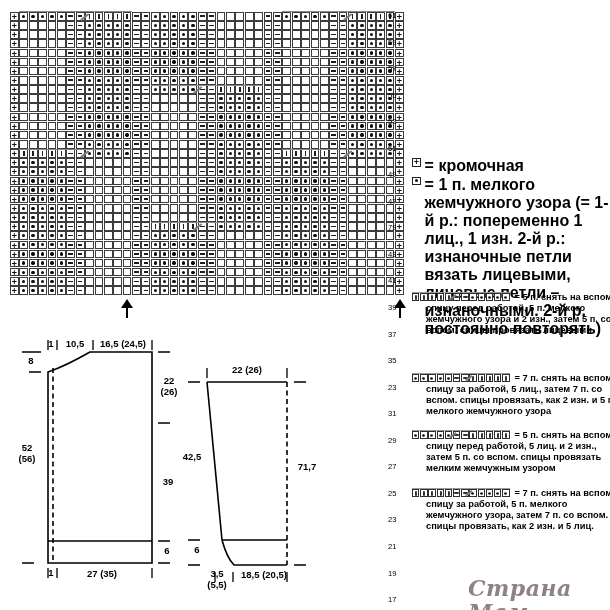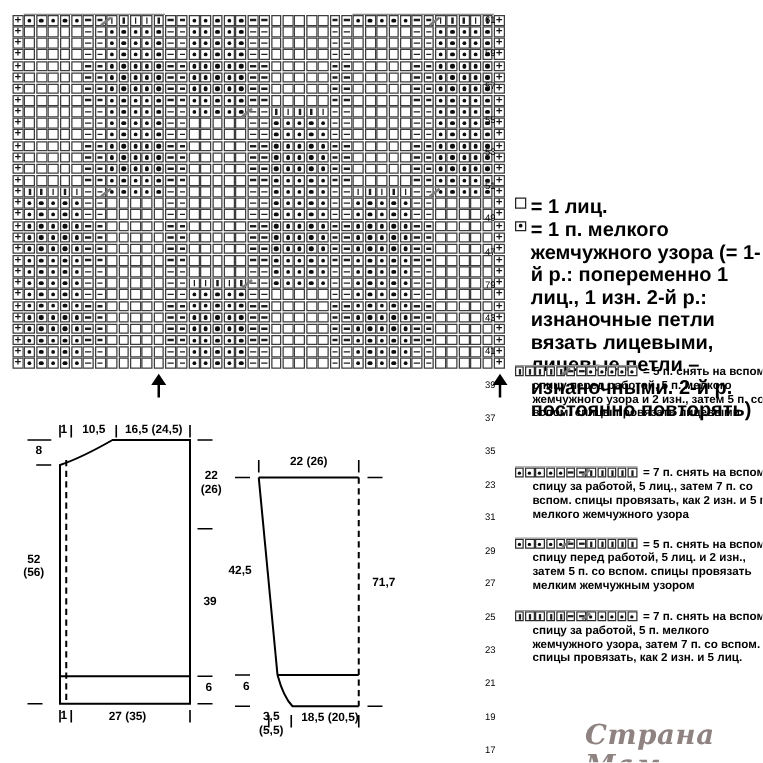--- a/index.html
+++ b/index.html
@@ -1409,22 +1409,22 @@
       <div class="rownum">1</div>
     </div>
   <div id="arrows">
       <div class="up-arrow" style="left: 121.3px; top: 299px;"></div>
       <div class="up-arrow" style="left: 393.9px; top: 299px;"></div>
     </div>
 
   <div id="legend">
 
     <div class="leg-row">
-      <span class="leg-box"></span>
-      <span>= 1 лиц.</span>
+      <span class="leg-box c-plus"></span>
+      <span>= кромочная</span>
     </div>
     <div class="leg-row">
       <span class="leg-box c-seed"></span>
       <span style="flex:1">= 1 п. мелкого жемчужного узора (= 1-й р.: попеременно 1 лиц., 1 изн. 2-й р.: изнаночные петли вязать лицевыми, лицевые петли – изнаночными. 2-й р. постоянно повторять)</span>
     </div>
 
     <div class="cable-item" id="leg-cable-0"><span class="strip" style="width: 100.4px;"><span class="mini cell c-bar" style="left: 0px;"></span><span class="mini cell c-bar" style="left: 8.2px;"></span><span class="mini cell c-bar" style="left: 16.4px;"></span><span class="mini cell c-bar" style="left: 24.6px;"></span><span class="mini cell c-bar" style="left: 32.8px;"></span><span class="mini cell c-purl" style="left: 41px;"></span><span class="mini cell c-purl" style="left: 49.2px;"></span><span class="mini cell c-seed" style="left: 57.4px;"></span><span class="mini cell c-seed" style="left: 65.6px;"></span><span class="mini cell c-seed" style="left: 73.8px;"></span><span class="mini cell c-seed" style="left: 82px;"></span><span class="mini cell c-seed" style="left: 90.2px;"></span><span class="cable-line" style="left: 0px; top: -1px; width: 98.4px;"></span><span class="cable-slash" style="left: 40px; top: 0px;"></span></span><span>= 5 п. снять на вспом. спицу перед работой, 5 п. мелкого жемчужного узора и 2 изн., затем 5 п. со вспом. спицы провязать лицевыми</span></div>
     <div class="cable-item" id="leg-cable-1"><span class="strip" style="width: 100.4px;"><span class="mini cell c-seed" style="left: 0px;"></span><span class="mini cell c-seed" style="left: 8.2px;"></span><span class="mini cell c-seed" style="left: 16.4px;"></span><span class="mini cell c-seed" style="left: 24.6px;"></span><span class="mini cell c-seed" style="left: 32.8px;"></span><span class="mini cell c-purl" style="left: 41px;"></span><span class="mini cell c-purl" style="left: 49.2px;"></span><span class="mini cell c-bar" style="left: 57.4px;"></span><span class="mini cell c-bar" style="left: 65.6px;"></span><span class="mini cell c-bar" style="left: 73.8px;"></span><span class="mini cell c-bar" style="left: 82px;"></span><span class="mini cell c-bar" style="left: 90.2px;"></span><span class="cable-line" style="left: 0px; top: -1px; width: 98.4px;"></span><span class="cable-slash" style="left: 56.4px; top: 0px;"></span></span><span>= 7 п. снять на вспом. спицу за работой, 5 лиц., затем 7 п. со вспом. спицы провязать, как 2 изн. и 5 п. мелкого жемчужного узора</span></div>
     <div class="cable-item" id="leg-cable-2"><span class="strip" style="width: 100.4px;"><span class="mini cell c-seed" style="left: 0px;"></span><span class="mini cell c-seed" style="left: 8.2px;"></span><span class="mini cell c-seed" style="left: 16.4px;"></span><span class="mini cell c-seed" style="left: 24.6px;"></span><span class="mini cell c-seed" style="left: 32.8px;"></span><span class="mini cell c-purl" style="left: 41px;"></span><span class="mini cell c-purl" style="left: 49.2px;"></span><span class="mini cell c-bar" style="left: 57.4px;"></span><span class="mini cell c-bar" style="left: 65.6px;"></span><span class="mini cell c-bar" style="left: 73.8px;"></span><span class="mini cell c-bar" style="left: 82px;"></span><span class="mini cell c-bar" style="left: 90.2px;"></span><span class="cable-line" style="left: 0px; top: -1px; width: 98.4px;"></span><span class="cable-slash" style="left: 40px; top: 0px;"></span></span><span>= 5 п. снять на вспом. спицу перед работой, 5 лиц. и 2 изн., затем 5 п. со вспом. спицы провязать мелким жемчужным узором</span></div>
     <div class="cable-item" id="leg-cable-3"><span class="strip" style="width: 100.4px;"><span class="mini cell c-bar" style="left: 0px;"></span><span class="mini cell c-bar" style="left: 8.2px;"></span><span class="mini cell c-bar" style="left: 16.4px;"></span><span class="mini cell c-bar" style="left: 24.6px;"></span><span class="mini cell c-bar" style="left: 32.8px;"></span><span class="mini cell c-purl" style="left: 41px;"></span><span class="mini cell c-purl" style="left: 49.2px;"></span><span class="mini cell c-seed" style="left: 57.4px;"></span><span class="mini cell c-seed" style="left: 65.6px;"></span><span class="mini cell c-seed" style="left: 73.8px;"></span><span class="mini cell c-seed" style="left: 82px;"></span><span class="mini cell c-seed" style="left: 90.2px;"></span><span class="cable-line" style="left: 0px; top: -1px; width: 98.4px;"></span><span class="cable-slash" style="left: 56.4px; top: 0px;"></span></span><span>= 7 п. снять на вспом. спицу за работой, 5 п. мелкого жемчужного узора, затем 7 п. со вспом. спицы провязать, как 2 изн. и 5 лиц.</span></div>

